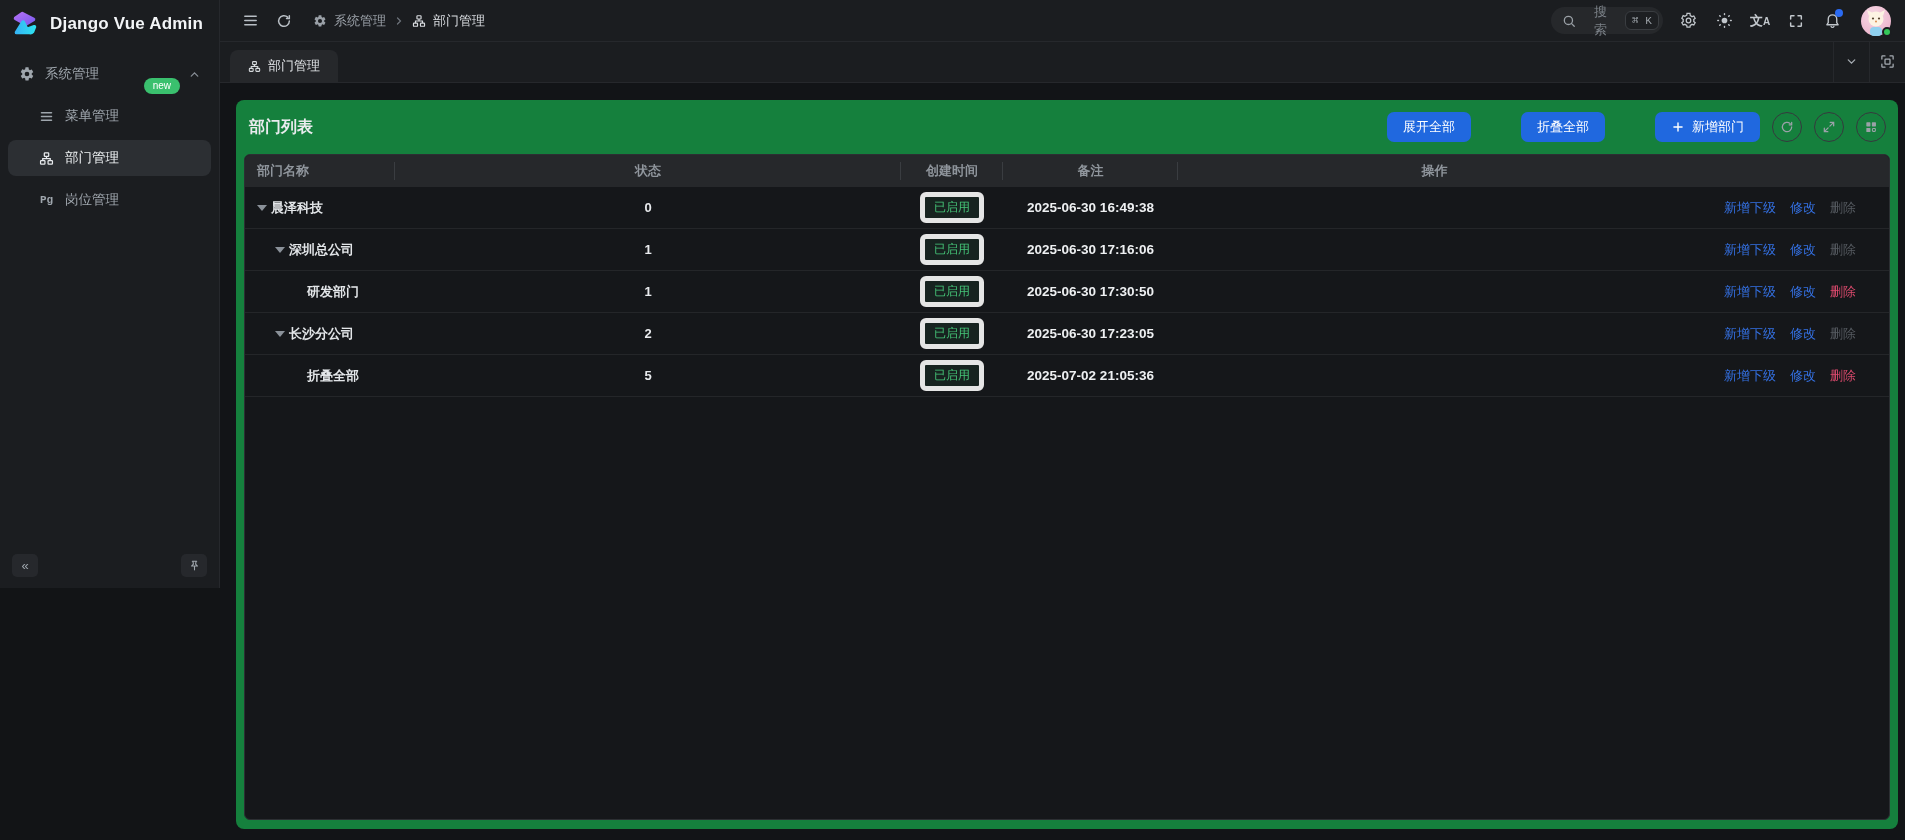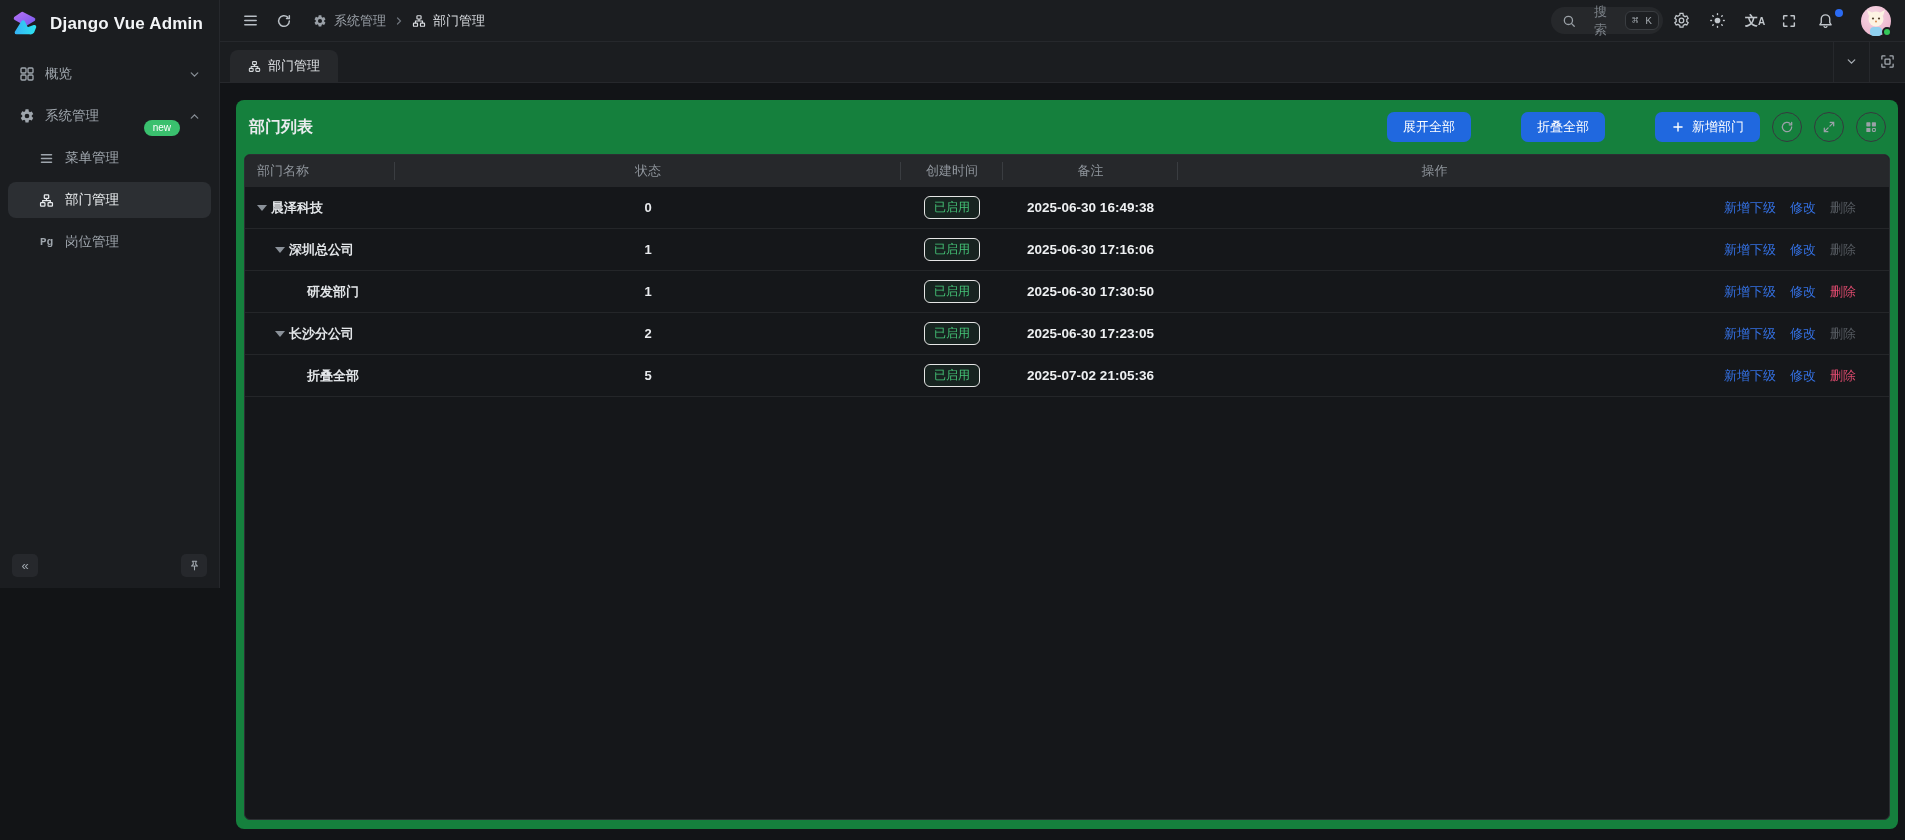--- a/index.html
+++ b/index.html
@@ -44,21 +44,21 @@
   .bc-sep { color:#6f757c; display:flex; }
   .topbar-spacer { flex:1; }
   .search-pill { display:flex; align-items:center; gap:18px; background:#26282b;
     border-radius:15px; height:27px; padding:0 5px 0 11px; width:112px; cursor:pointer;font-family:Liberation Mono, monospace; }
   .search-pill .sp-ico { color:#9aa0a6; display:flex; }
   .sp-text { color:#7d838a; font-size:13px; flex:1; }
   .sp-kbd { background:#1d1f22; border:1px solid #3a3d41; color:#9aa0a6; font-size:11px;
     border-radius:6px; padding:2px 6px; white-space:nowrap; }
   .top-icons { display:flex; align-items:center; gap:6px; margin-left:10px; }
   .top-icon { position:relative; background:none; border:none; color:#c2c7cc; width:30px; height:30px;
-    border-radius:8px; display:flex; align-items:center; cursor:pointer; }
+    border-radius:8px; display:flex; align-items:center; justify-content:center; cursor:pointer; }
   .dot-blue { position:absolute; top:3px; right:4px; width:8px; height:8px; border-radius:50%; background:#2b6bf3; }
   .avatar-wrap { position:relative; width:30px; height:30px; margin-left:8px; cursor:pointer; }
   .avatar-wrap .dot-green { position:absolute; right:-1px; bottom:-1px; width:10px; height:10px;
     border-radius:50%; background:#34c759; border:2px solid #1b1d20; }
 
   .tabbar { height:41px; background:#1b1d20; border-bottom:1px solid #26282c;
     display:flex; align-items:flex-end; padding-left:10px; }
   .tab { display:flex; align-items:center; gap:7px; height:32px; background:#26282b;
     border-radius:8px 8px 0 0; padding:0 18px; font-size:13px; color:#dde0e3; cursor:pointer; }
   .tab .tab-ico { color:#d5d9dc; display:flex; }
@@ -78,35 +78,35 @@
   .btn .btn-ico { display:flex; }
   .icon-circle { width:30px; height:30px; border-radius:50%; border:1px solid #35393d;
     background:transparent; color:#9aa1a8; display:flex; align-items:center; justify-content:center;
     cursor:pointer; margin-left:2px; }
 
   
   .table { height:666px; border:1px solid #2c2f33; border-radius:6px; overflow:hidden;
     background:#15171a; display:flex; flex-direction:column; }
   .tr { display:grid; grid-template-columns:150px 1fr 102px 175px 513px 198px; align-items:center; }
   .thead { height:32px; background:#26282b; flex:0 0 32px; }
-  .th { font-size:13px; font-weight:normal; color:#8f959c; text-align:center; position:relative;
+  .th { font-size:13px; font-weight:bold; color:#8f959c; text-align:center; position:relative;
     height:32px; display:flex; align-items:center; justify-content:center; }
   .th:not(:last-child)::after { content:""; position:absolute; right:0; top:7px; bottom:7px;
     width:1px; background:#3a3d41; }
   .th.left { justify-content:flex-start; padding-left:12px; }
   .trow { height:42px; flex:0 0 42px; border-bottom:1px solid #242629; }
   .td { font-size:13px; text-align:center; }
   .td-name { display:flex; align-items:center; text-align:left; }
   .caret-slot { width:18px; flex:0 0 18px; display:flex; align-items:center; justify-content:center; cursor:pointer; }
   .caret { width:0; height:0; border-left:5px solid transparent; border-right:5px solid transparent;
     border-top:6px solid #8a9199; }
   .lvl0 .td-name { padding-left:8px; } .lvl1 .td-name { padding-left:26px; } .lvl2 .td-name { padding-left:44px; }
   .dept-name { color:#e3e6e9; font-weight:bold; font-size:13px; }
   .td-sort { color:#e9ebee; font-weight:bold; }
-  .badge-status { display:inline-block; border:1px solid #e5e5e5; color:#45c477;
+  .badge-status { display:inline-block; border:5px solid #e5e5e5; color:#45c477;
     background:rgba(62,197,115,0.07); border-radius:6px; padding:3px 9px; font-size:12px; line-height:1.2; }
   .td-date { color:#eef0f2; font-weight:bold; font-size:13.5px; }
   .td-actions { display:flex; justify-content:center; gap:14px; font-size:13px; }
   .link { color:#3471e4; cursor:pointer; text-decoration:none; }
   .link.disabled { color:#565b61; cursor:default; }
   .link.danger { color:#dc4a6d; }
   .tfill { flex:1; }
 
   svg { display:block; }
 </style>
@@ -130,36 +130,20 @@
               </linearGradient>
           </defs>
           <path d="M13 5 25 11l-8 5-11-6z" fill="url(#lg1)" stroke="url(#lg1)" stroke-width="4" stroke-linejoin="round"></path>
           <path d="M7 25l7-11 4 8 8-3-2 5a3 3 0 0 1-3 1H8z" fill="url(#lg2)" stroke="url(#lg2)" stroke-width="4" stroke-linejoin="round"></path>
         </svg>
       </span>
       <span class="logo-text">Django Vue Admin</span>
     </div>
 
     <nav class="nav">
-      <div class="nav-item">
-        <span class="nav-ico">
-          <svg width="16" height="16" viewBox="0 0 24 24" fill="none" stroke="currentColor" stroke-width="2">
-            <rect x="3" y="3" width="7.5" height="7.5" rx="1.5"></rect>
-              <rect x="13.5" y="3" width="7.5" height="7.5" rx="1.5"></rect>
-            <rect x="3" y="13.5" width="7.5" height="7.5" rx="1.5"></rect>
-              <rect x="13.5" y="13.5" width="7.5" height="7.5" rx="1.5"></rect>
-          </svg>
-        </span>
-        <span class="nav-label">概览</span>
-        <span class="nav-chevron">
-          <svg width="13" height="13" viewBox="0 0 24 24" fill="none" stroke="currentColor" stroke-width="2.4" stroke-linecap="round">
-              <path d="M6 9l6 6 6-6"></path>
-            </svg>
-        </span>
-      </div>
 
       <div class="nav-item">
         <span class="nav-ico">
           <svg width="16" height="16" viewBox="0 0 24 24" fill="currentColor">
             <path d="M19.14,12.94a7,7,0,0,0,.05-.94,7,7,0,0,0-.05-.94l2.03-1.58a.5.5,0,0,0,.12-.64L19.37,5.52a.5.5,0,0,0-.61-.22l-2.39,1a7.2,7.2,0,0,0-1.63-.95l-.36-2.54A.5.5,0,0,0,13.89,2H10.11a.5.5,0,0,0-.49.41L9.26,4.95a7.2,7.2,0,0,0-1.63.95l-2.39-1a.5.5,0,0,0-.61.22L2.71,8.84a.5.5,0,0,0,.12.64l2.03,1.58a7,7,0,0,0-.05.94,7,7,0,0,0,.05.94L2.83,14.52a.5.5,0,0,0-.12.64l1.92,3.32a.5.5,0,0,0,.61.22l2.39-1a7.2,7.2,0,0,0,1.63.95l.36,2.54a.5.5,0,0,0,.49.41h3.78a.5.5,0,0,0,.49-.41l.36-2.54a7.2,7.2,0,0,0,1.63-.95l2.39,1a.5.5,0,0,0,.61-.22l1.92-3.32a.5.5,0,0,0-.12-.64ZM12,15.5A3.5,3.5,0,1,1,15.5,12,3.5,3.5,0,0,1,12,15.5Z"></path>
           </svg>
         </span>
         <span class="nav-label">系统管理</span>
         <span class="badge-new">new</span>
         <span class="nav-chevron">

